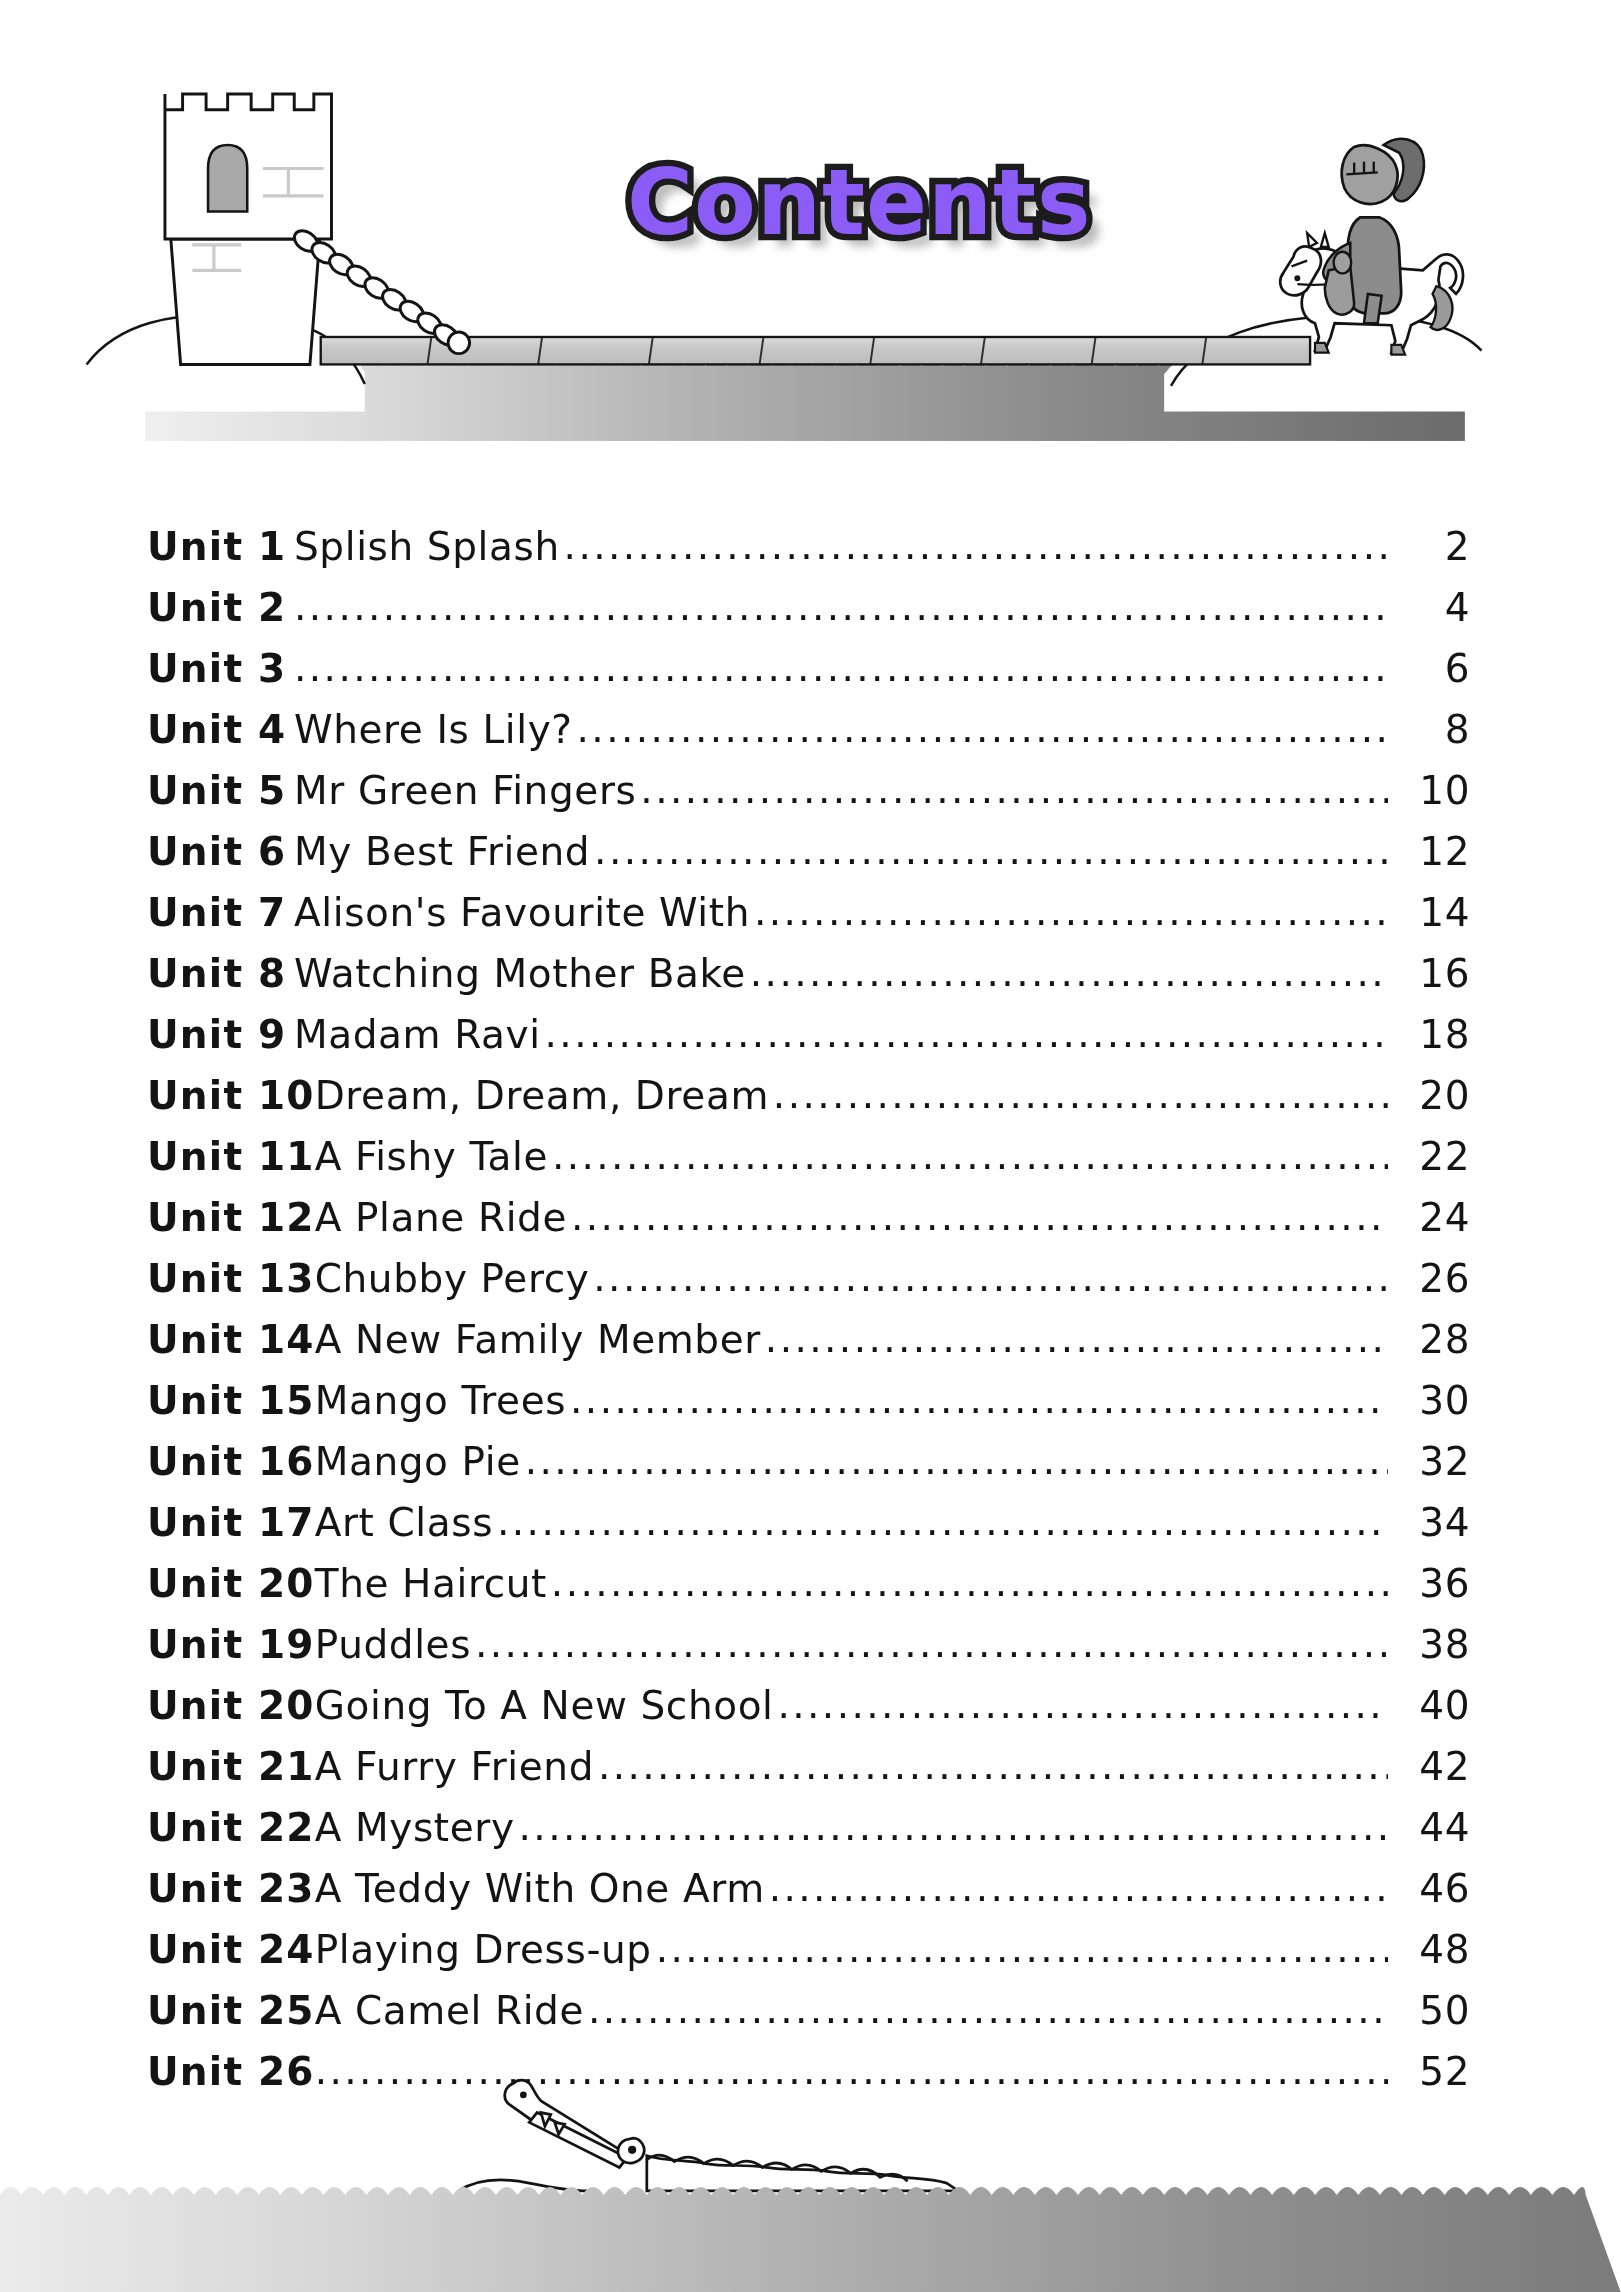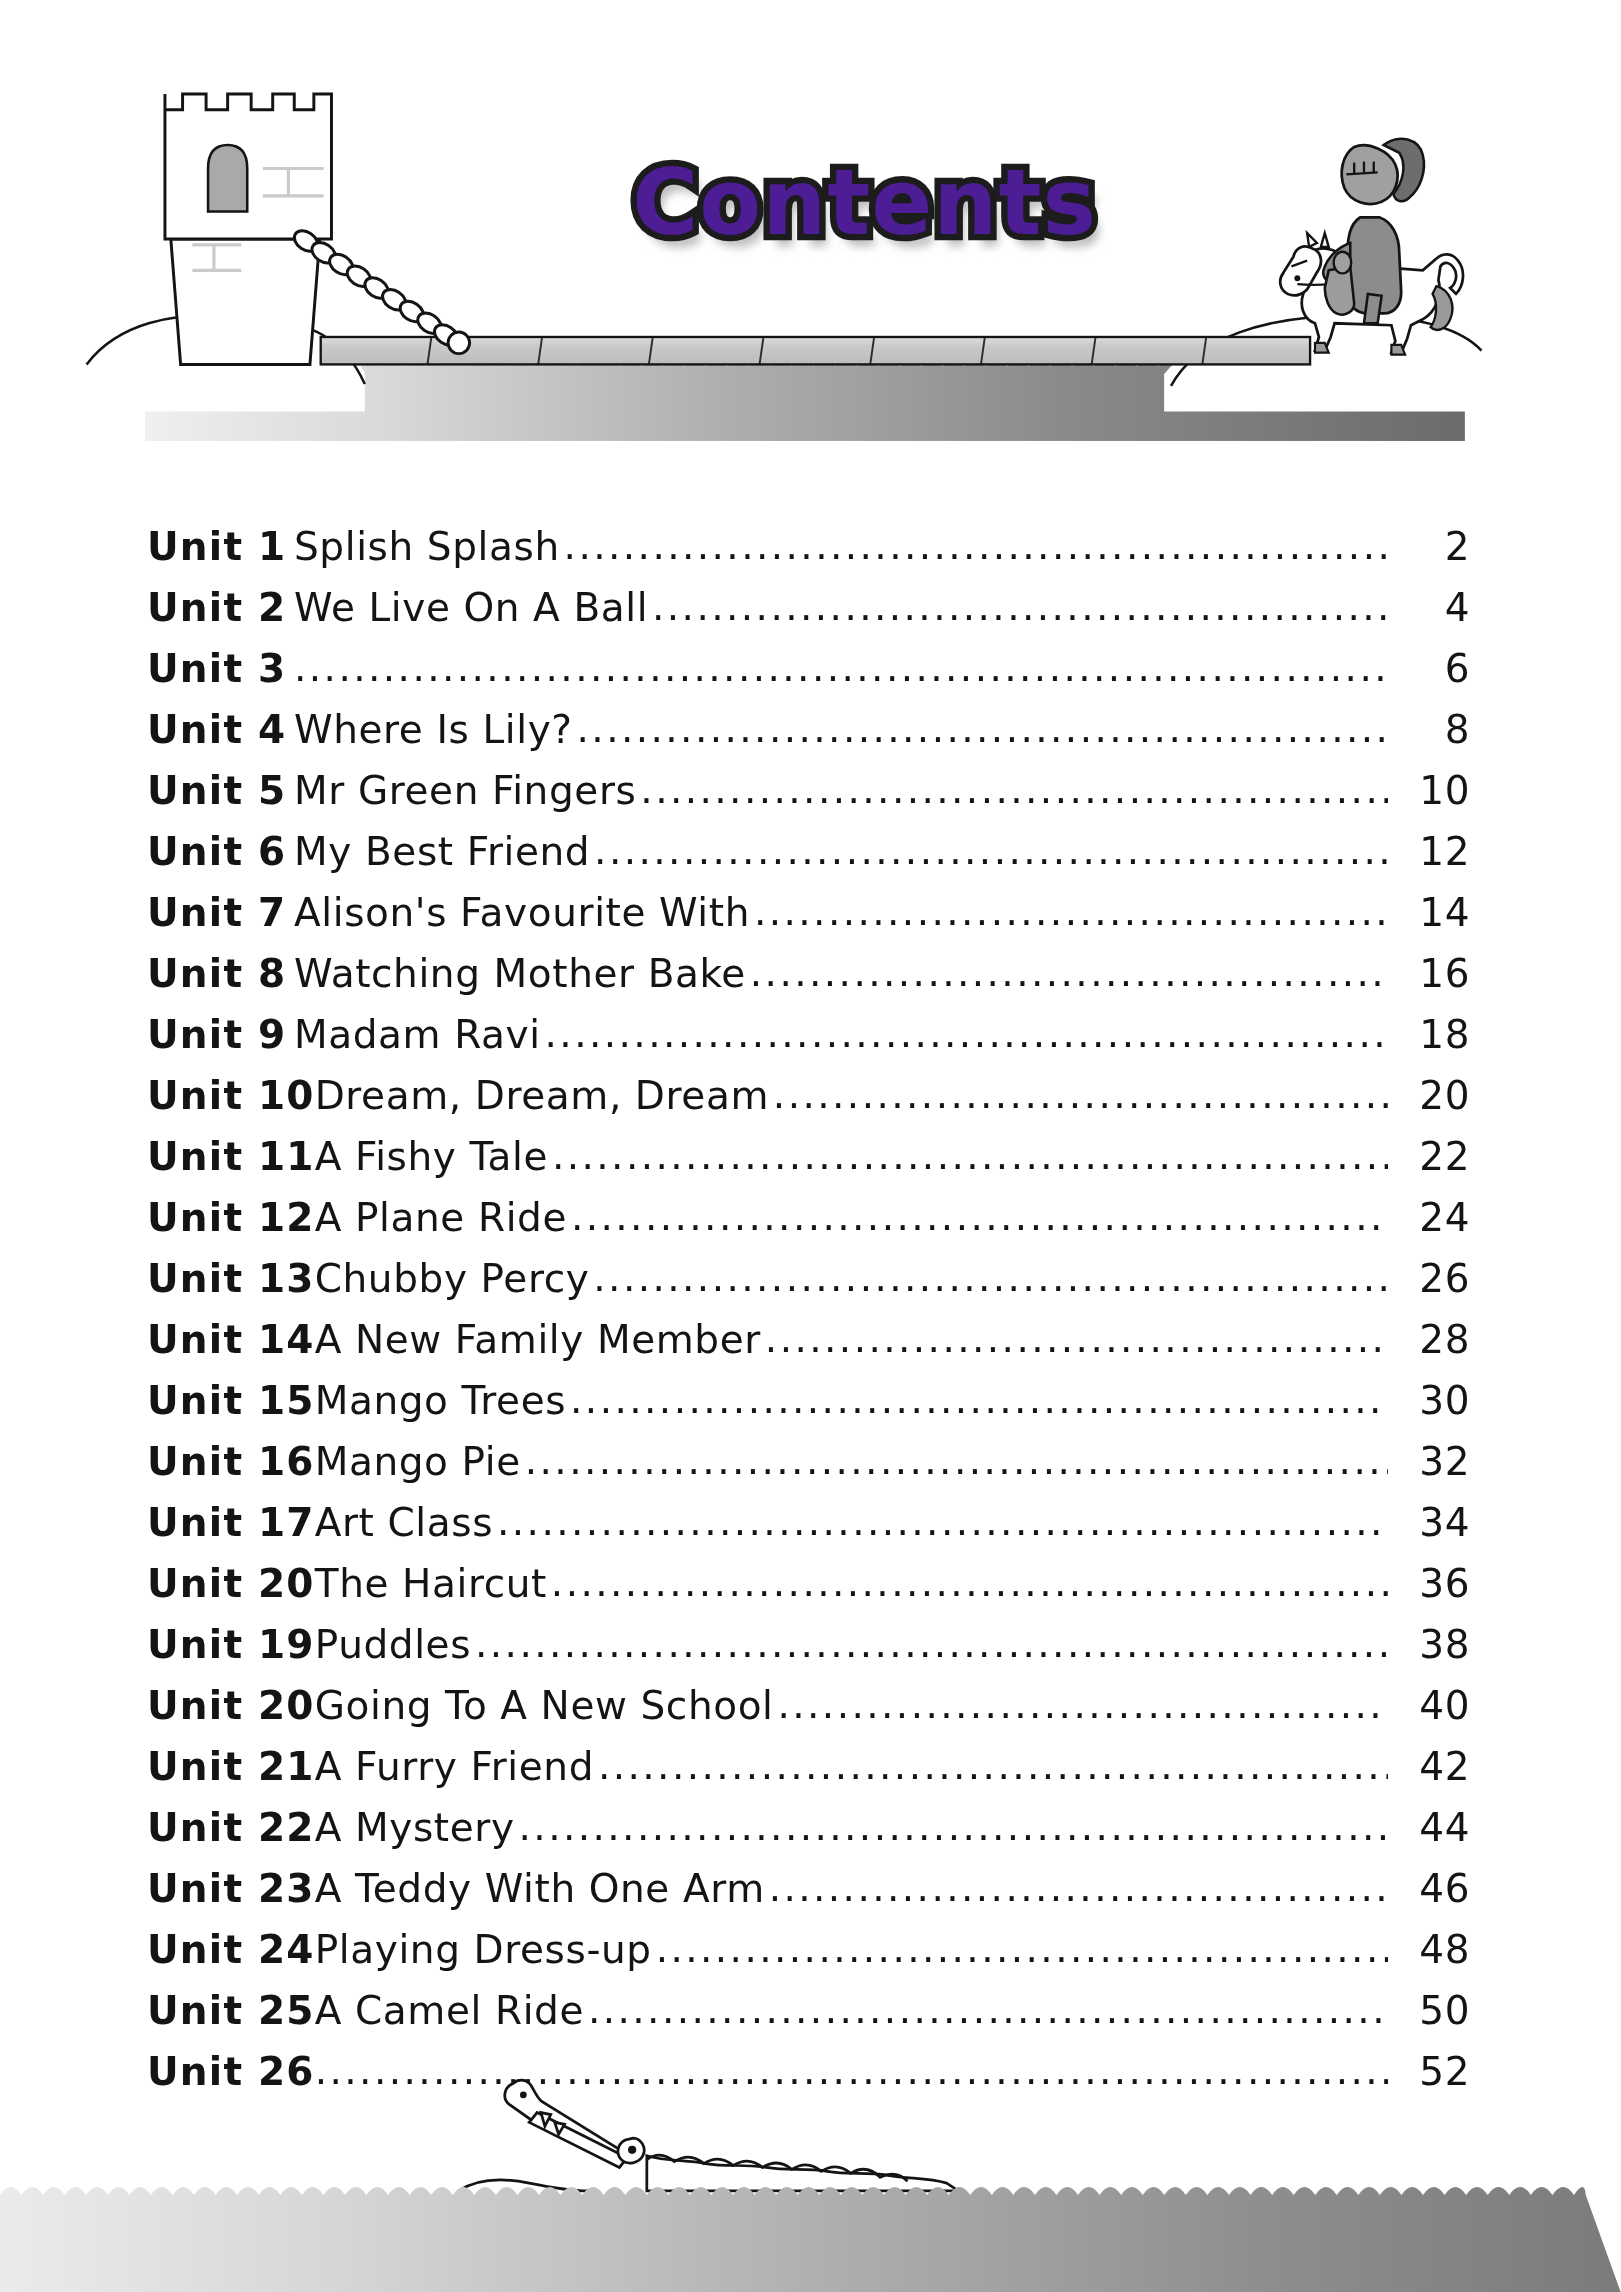--- a/index.html
+++ b/index.html
@@ -38,24 +38,24 @@
     top: 145px;
     width: 470px;
     height: 127px;
     pointer-events: none;
   }
   .title-text {
     font-family: "DejaVu Sans", "Liberation Sans", sans-serif;
     font-size: 90px;
     font-weight: bold;
     letter-spacing: 1px;
-    color: #4c1d95;
+    color: #8b5cf6;
     -webkit-text-stroke: 12.7px #1c1c1c;
     paint-order: stroke fill;
-    text-align: right;
+    text-align: left;
     line-height: 116px;
     margin: 0;
     white-space: nowrap;
   }
   .title-shadow {
     position: absolute;
     left: 9.8px;
     top: 11.8px;
     width: 470px;
     font-family: "DejaVu Sans", "Liberation Sans", sans-serif;
@@ -306,21 +306,20 @@
 
   <div class="toc">
       <div class="toc-row">
         <span class="unit-label">Unit 1</span>
         <span class="entry-title">Splish Splash</span>
         <span class="leader">...........................................................................................................................................</span>
         <span class="page-num">2</span>
       </div>
       <div class="toc-row">
         <span class="unit-label">Unit 2</span>
-        <span class="entry-title">We Live On A Ball</span>
         <span class="leader">...........................................................................................................................................</span>
         <span class="page-num">4</span>
       </div>
       <div class="toc-row">
         <span class="unit-label">Unit 3</span>
         <span class="leader">...........................................................................................................................................</span>
         <span class="page-num">6</span>
       </div>
       <div class="toc-row">
         <span class="unit-label">Unit 4</span>

